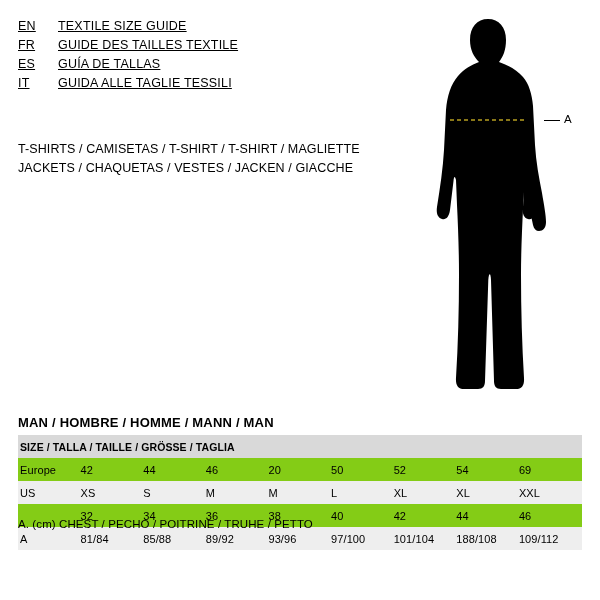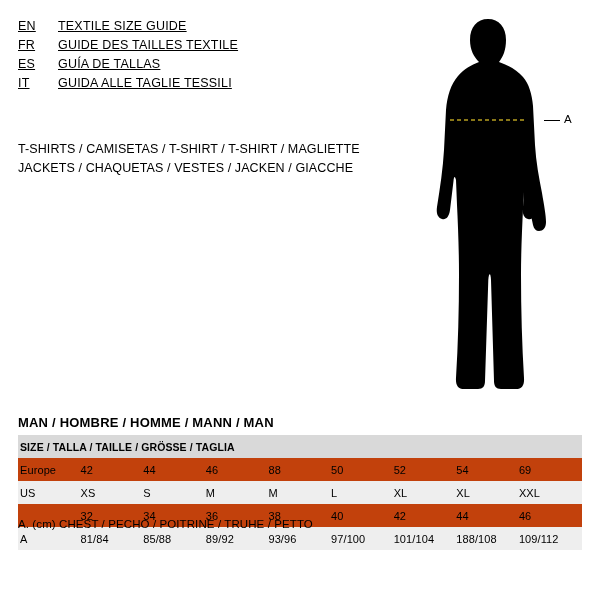--- a/index.html
+++ b/index.html
@@ -111,21 +111,21 @@
   }
   .row-head td {
     background: #d9d9d9;
     font-weight: bold;
     font-size: 10.5px;
   }
   .row-alt td {
     background: #eeeeee;
   }
   .row-plain td {
-    background: #c2410c;
+    background: #84cc16;
   }
   .col-label {
     width: 84px;
     padding-left: 2px !important;
   }
   .cell {
     width: 68px;
   }
   .footnote {
     position: absolute;
@@ -224,21 +224,21 @@
     <table class="size-table">
       <tbody>
         <tr class="row-head">
           <td class="col-label" colspan="9">SIZE / TALLA / TAILLE / GRÖSSE / TAGLIA</td>
         </tr>
         <tr class="row-plain">
           <td class="col-label">Europe</td>
           <td class="cell">42</td>
           <td class="cell">44</td>
           <td class="cell">46</td>
-          <td class="cell">88</td>
+          <td class="cell">20</td>
           <td class="cell">50</td>
           <td class="cell">52</td>
           <td class="cell">54</td>
           <td class="cell">69</td>
         </tr>
         <tr class="row-alt">
           <td class="col-label">US</td>
           <td class="cell">XS</td>
           <td class="cell">S</td>
           <td class="cell">M</td>

